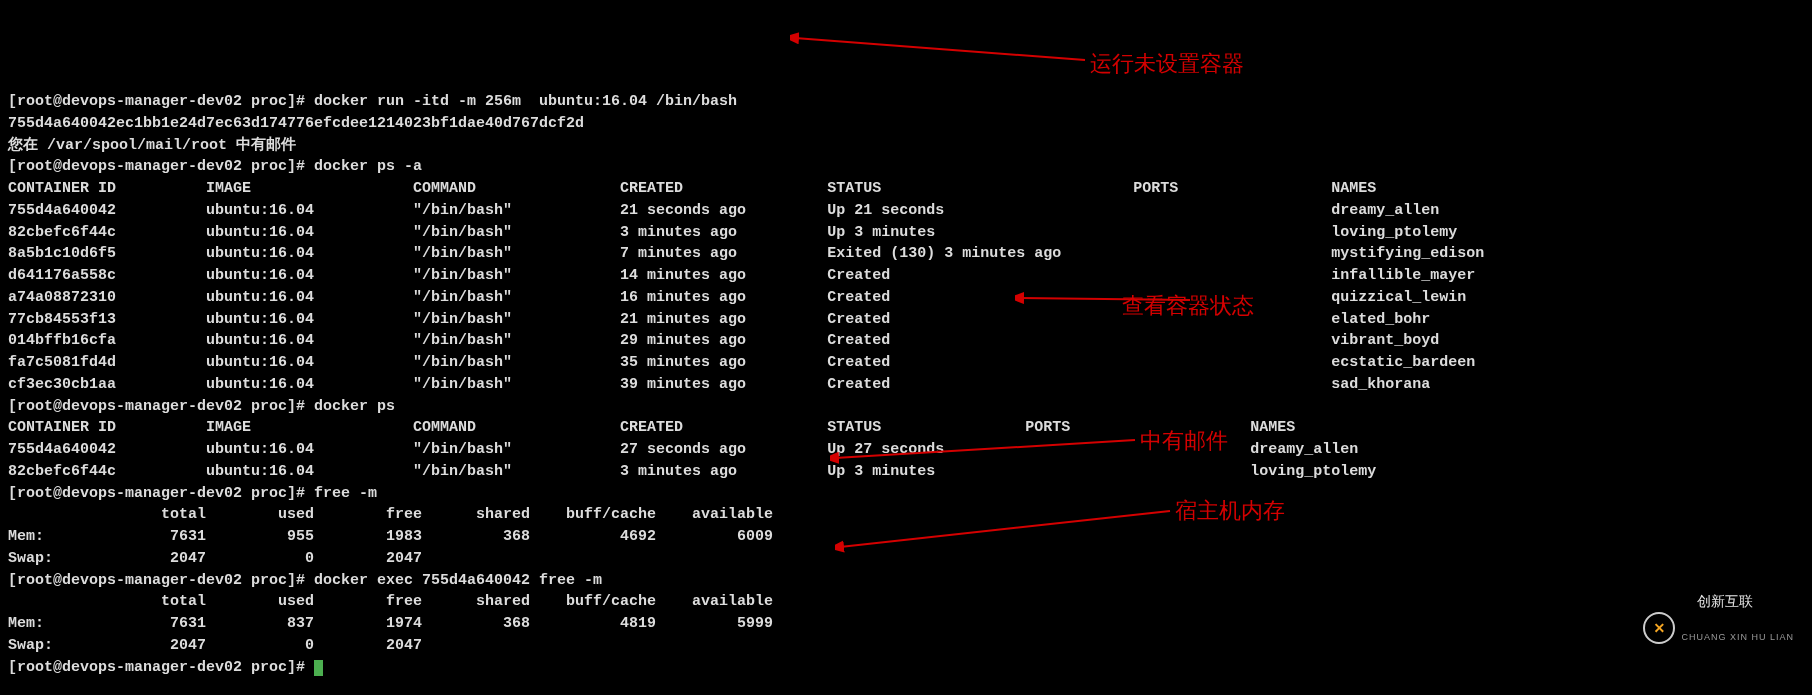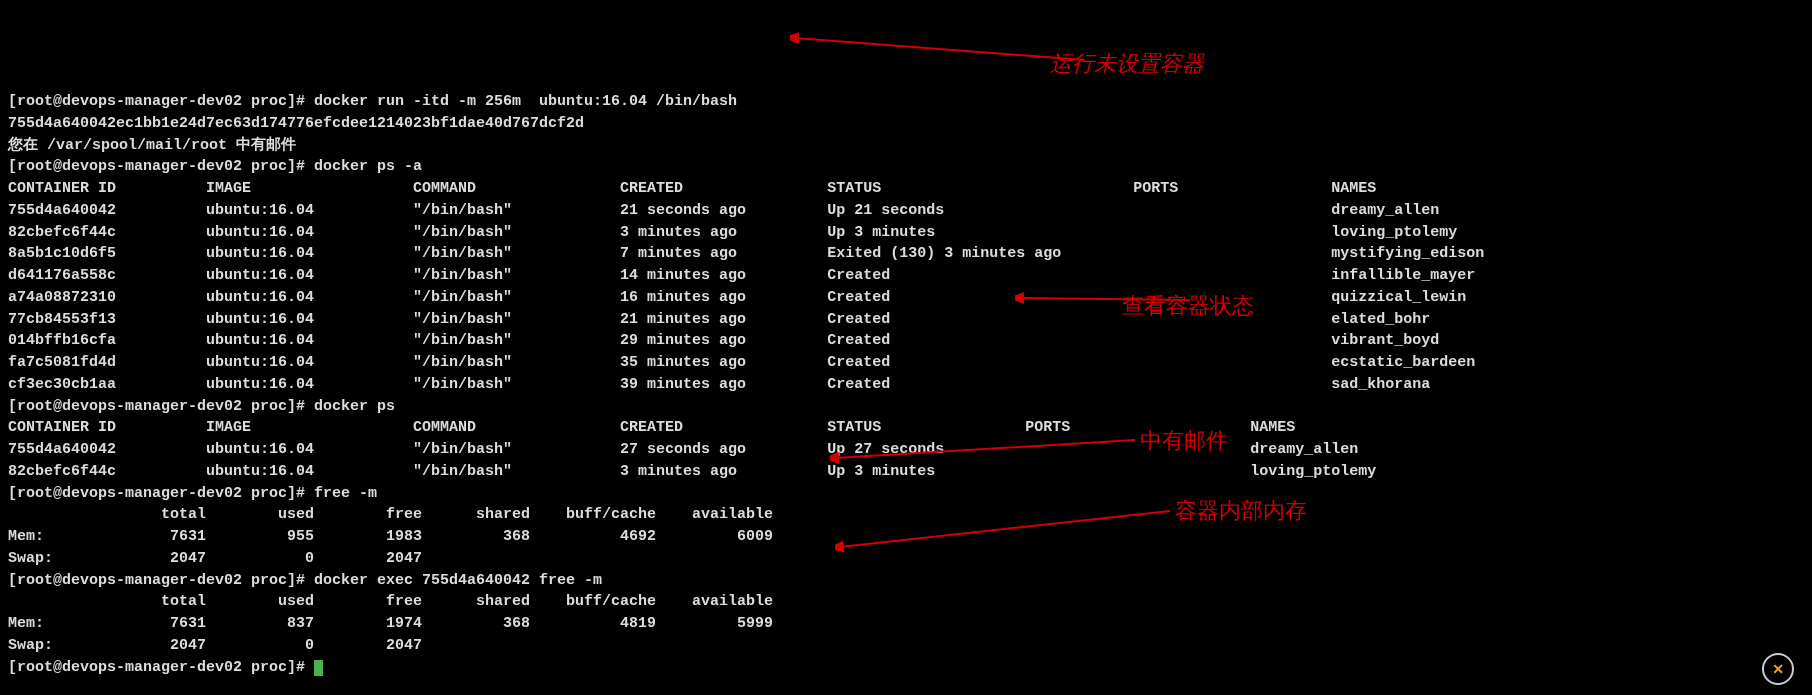--- a/index.html
+++ b/index.html
@@ -62,24 +62,24 @@
   .logo .sub { font-size: 9px; display:block; color:#999; letter-spacing:1px;}
 </style>
 </head>
 <body>
 
 
 
 <div id="term"><div class="line">[root@devops-manager-dev02 proc]# docker run -itd -m 256m  ubuntu:16.04 /bin/bash</div><div class="line">755d4a640042ec1bb1e24d7ec63d174776efcdee1214023bf1dae40d767dcf2d</div><div class="line">您在 /var/spool/mail/root 中有邮件</div><div class="line">[root@devops-manager-dev02 proc]# docker ps -a</div><div class="line">CONTAINER ID          IMAGE                  COMMAND                CREATED                STATUS                            PORTS                 NAMES</div><div class="line">755d4a640042          ubuntu:16.04           "/bin/bash"            21 seconds ago         Up 21 seconds                                           dreamy_allen</div><div class="line">82cbefc6f44c          ubuntu:16.04           "/bin/bash"            3 minutes ago          Up 3 minutes                                            loving_ptolemy</div><div class="line">8a5b1c10d6f5          ubuntu:16.04           "/bin/bash"            7 minutes ago          Exited (130) 3 minutes ago                              mystifying_edison</div><div class="line">d641176a558c          ubuntu:16.04           "/bin/bash"            14 minutes ago         Created                                                 infallible_mayer</div><div class="line">a74a08872310          ubuntu:16.04           "/bin/bash"            16 minutes ago         Created                                                 quizzical_lewin</div><div class="line">77cb84553f13          ubuntu:16.04           "/bin/bash"            21 minutes ago         Created                                                 elated_bohr</div><div class="line">014bffb16cfa          ubuntu:16.04           "/bin/bash"            29 minutes ago         Created                                                 vibrant_boyd</div><div class="line">fa7c5081fd4d          ubuntu:16.04           "/bin/bash"            35 minutes ago         Created                                                 ecstatic_bardeen</div><div class="line">cf3ec30cb1aa          ubuntu:16.04           "/bin/bash"            39 minutes ago         Created                                                 sad_khorana</div><div class="line">[root@devops-manager-dev02 proc]# docker ps</div><div class="line">CONTAINER ID          IMAGE                  COMMAND                CREATED                STATUS                PORTS                    NAMES</div><div class="line">755d4a640042          ubuntu:16.04           "/bin/bash"            27 seconds ago         Up 27 seconds                                  dreamy_allen</div><div class="line">82cbefc6f44c          ubuntu:16.04           "/bin/bash"            3 minutes ago          Up 3 minutes                                   loving_ptolemy</div><div class="line">[root@devops-manager-dev02 proc]# free -m</div><div class="line">                 total        used        free      shared    buff/cache    available</div><div class="line">Mem:              7631         955        1983         368          4692         6009</div><div class="line">Swap:             2047           0        2047                                       </div><div class="line">[root@devops-manager-dev02 proc]# docker exec 755d4a640042 free -m</div><div class="line">                 total        used        free      shared    buff/cache    available</div><div class="line">Mem:              7631         837        1974         368          4819         5999</div><div class="line">Swap:             2047           0        2047                                       </div><div class="line">[root@devops-manager-dev02 proc]# <span class="cursor"></span></div></div>
 
 
-<div class="anno" style="top:48px; left:1050px;font-style:italic;">运行未设置容器</div>
+<div class="anno" style="top:48px; left:1090px;">运行未设置容器</div>
 <div class="anno" style="top:290px; left:1122px;">查看容器状态</div>
 <div class="anno" style="top:425px; left:1140px;">中有邮件</div>
-<div class="anno" style="top:495px; left:1175px;">容器内部内存</div>
+<div class="anno" style="top:495px; left:1175px;">宿主机内存</div>
 
 
 <svg class="arrow" style="top:30px; left:790px;" width="300" height="40">
   <defs>
       <marker id="ah1" markerWidth="10" markerHeight="10" refX="2" refY="3" orient="auto">
         <path d="M0,0 L0,6 L8,3 z" fill="#d40000"></path>
       </marker>
     </defs>
   <line x1="295" y1="30" x2="5" y2="8" stroke="#d40000" stroke-width="2" marker-end="url(#ah1)"></line>
 </svg>
@@ -103,16 +103,20 @@
   <defs>
       <marker id="ah4" markerWidth="10" markerHeight="10" refX="2" refY="3" orient="auto">
         <path d="M0,0 L0,6 L8,3 z" fill="#d40000"></path>
       </marker>
     </defs>
   <line x1="335" y1="6" x2="5" y2="42" stroke="#d40000" stroke-width="2" marker-end="url(#ah4)"></line>
 </svg>
 
 <div class="logo">
   <span class="mark">✕</span>
+  <span>
+    <span>创新互联</span>
+    <span class="sub">CHUANG XIN HU LIAN</span>
+  </span>
 </div>
 
 
 
 
 </body></html>

